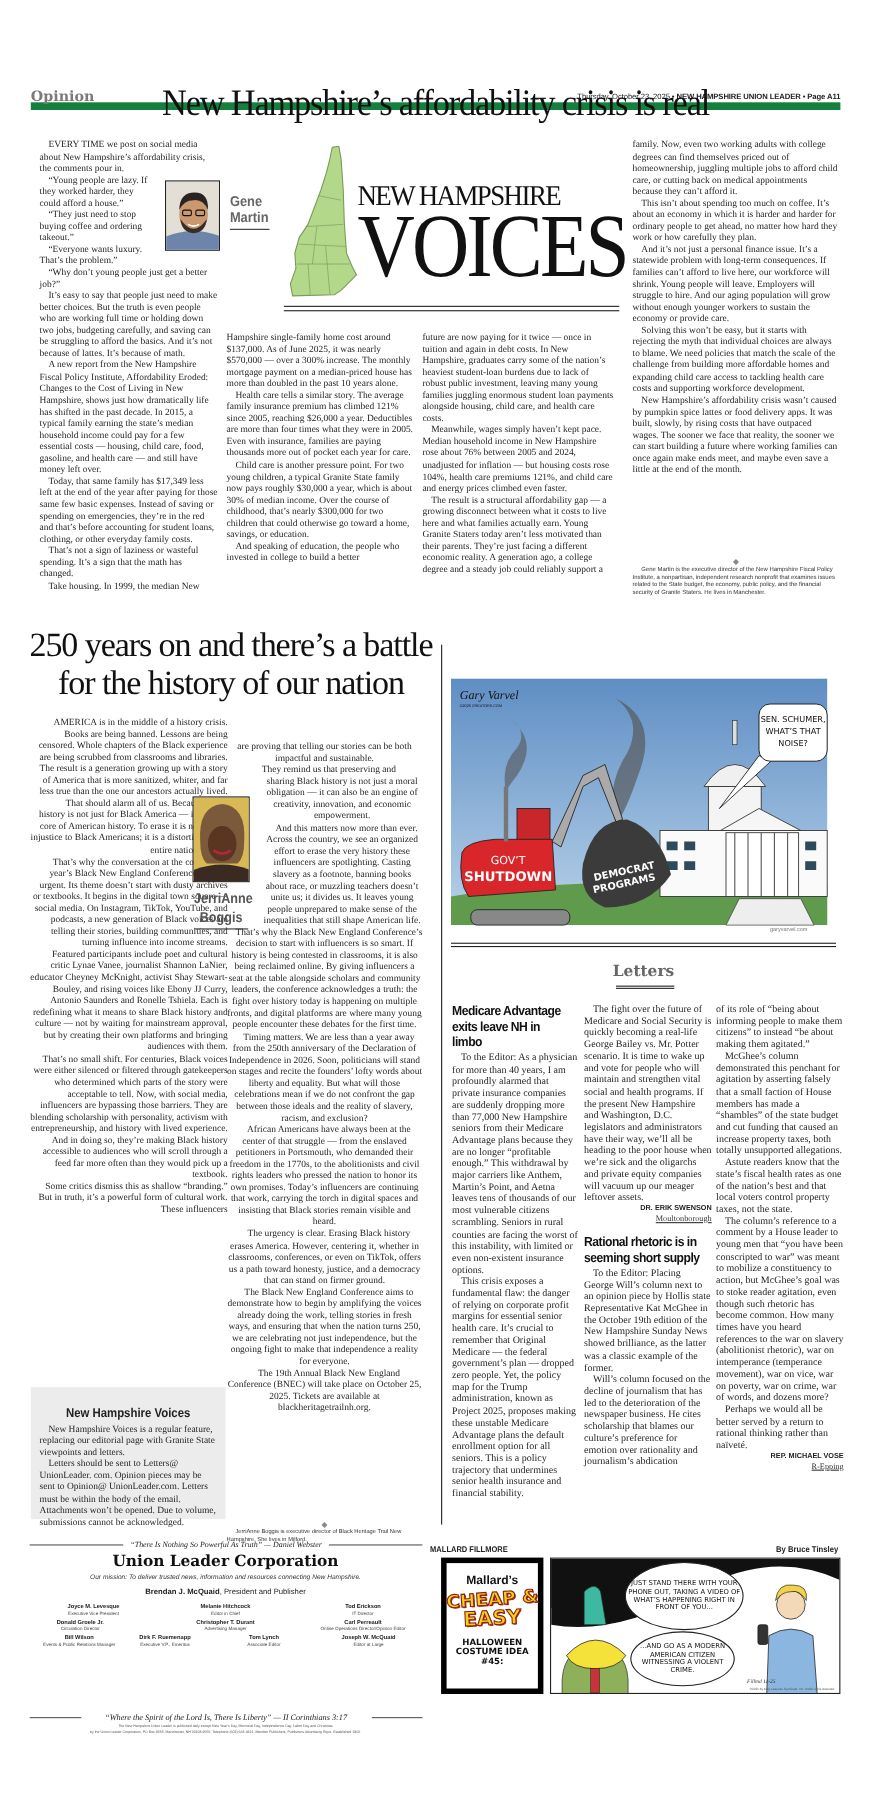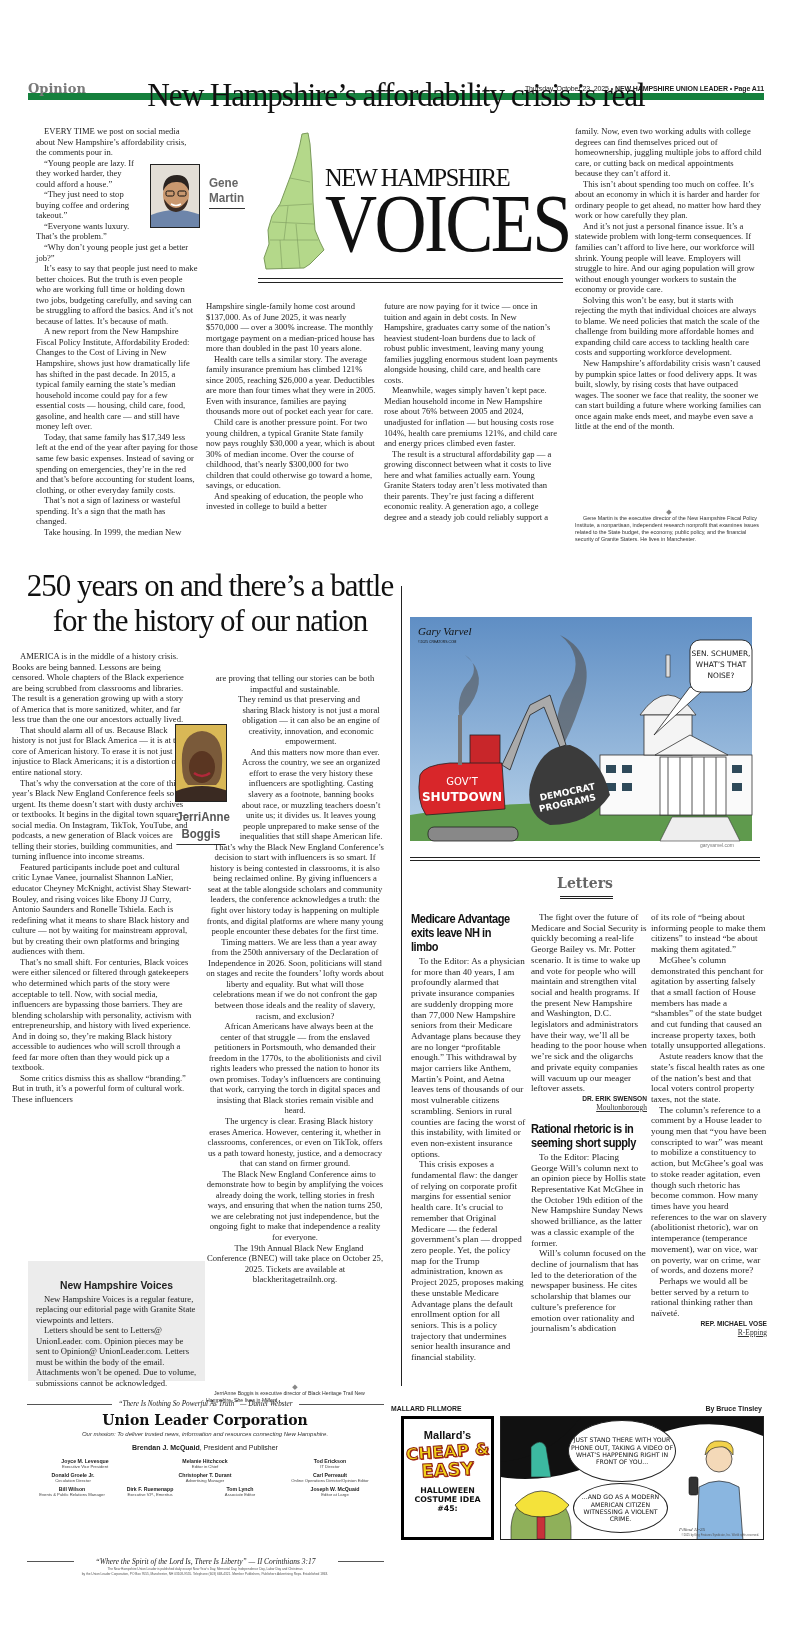--- a/index.html
+++ b/index.html
@@ -30,21 +30,21 @@
 
   #gm-col2 { left: 206px; top: 301px; width: 170px; }
   #gm-col3 { left: 384px; top: 301px; width: 174px; }
   #gm-col4 { left: 575px; top: 126px; width: 188px; }
   #gm-bio { left: 575px; top: 508px; width: 188px; font-family: "Liberation Sans", sans-serif; font-size: 5.4px; line-height: 7px; color: #333; }
   #gm-bio .dingbat, #jb-bio .dingbat { text-align: center; color: #888; font-size: 7px; line-height: 7px; }
   #gm-bio p { text-indent: 8px; }
 
   
   #headline2 { left: 20px; top: 568px; width: 380px; text-align: center; font-family: "Liberation Serif", serif; font-size: 31px; line-height: 35px; letter-spacing: -1px; color: #111; }
-  #jb-col1 { left: 12px; top: 651px; width: 180px; }
+  #jb-col1 { left: 27px; top: 651px; width: 180px; text-align: right; }
   #jb-col2 { left: 206px; top: 673px; width: 178px; text-align: center; }
   #jb-col2 .indent-zone { padding-left: 32px; }
   #jb-photo { left: 175px; top: 724px; width: 52px; height: 78px; border: 1px solid #222; background: radial-gradient(ellipse at 50% 55%, #5a3a26 0%, #6b4a30 25%, #c9a04a 55%, #e6c86a 80%, #d2b050 100%); overflow: hidden; }
   #jb-name { left: 173px; top: 808px; width: 56px; text-align: center; font-family: "Liberation Sans", sans-serif; font-weight: bold; font-size: 13px; line-height: 17px; color: #555; border-bottom: 1px solid #333; padding-bottom: 2px; transform: scaleX(0.88); }
   #jb-bio { left: 206px; top: 1383px; width: 178px; font-family: "Liberation Sans", sans-serif; font-size: 5.2px; line-height: 7px; color: #333; }
 
   
   #nhv-box { left: 28px; top: 1261px; width: 177px; height: 120px; background: #ececec; padding: 19px 8px; }
   #nhv-title { text-align: center; font-family: "Liberation Sans", sans-serif; font-weight: bold; font-size: 11.5px; color: #222; margin-bottom: 3px; transform: scaleX(0.9); }
 
@@ -77,21 +77,21 @@
   #ul-publisher b { font-weight: bold; }
   .staff { position: absolute; text-align: center; font-family: "Liberation Sans", sans-serif; }
   .staff .n { font-weight: bold; font-size: 5.2px; line-height: 6px; color: #222; }
   .staff .t { font-size: 4.2px; line-height: 5px; color: #444; }
   #motto2 { left: 27px; top: 1557px; width: 357px; display: flex; align-items: center; gap: 22px; font-family: "Liberation Serif", serif; font-style: italic; font-size: 7.5px; color: #222; }
   #ul-fine { left: 40px; top: 1567px; width: 330px; text-align: center; font-family: "Liberation Sans", sans-serif; font-size: 3.2px; line-height: 5px; color: #555; }
 
   
   #comic-title { left: 391px; top: 1404px; font-family: "Liberation Sans", sans-serif; font-weight: bold; font-size: 7.6px; color: #222; transform: scaleX(0.9); transform-origin: left; }
   #comic-byline { left: 640px; top: 1404px; width: 122px; text-align: right; font-family: "Liberation Sans", sans-serif; font-weight: bold; font-size: 7.6px; color: #222; transform: scaleX(0.92); transform-origin: right; }
-  #comic-panel1 { left: 401px; top: 1416px; width: 93px; height: 124px; border: 3px solid #000000; background: #fff; text-align: center; font-family: "Liberation Sans", sans-serif; }
+  #comic-panel1 { left: 401px; top: 1416px; width: 93px; height: 124px; border: 5px solid #000000; background: #fff; text-align: center; font-family: "Liberation Sans", sans-serif; }
   #comic-panel1 .mallards { font-weight: bold; font-size: 11px; margin-top: 10px; color: #111; }
   #comic-panel1 .cheap { font-family: "DejaVu Sans", sans-serif; font-weight: bold; font-size: 16px; line-height: 17px; color: #f2d21a; -webkit-text-stroke: 1px #8a1e12; text-shadow: 1px 1px 0 #b5291a; margin-top: 2px; transform: rotate(-4deg) scaleX(1.05); }
   #comic-panel1 .easy { font-family: "DejaVu Sans", sans-serif; font-weight: bold; font-size: 18px; line-height: 19px; color: #f2d21a; -webkit-text-stroke: 1px #8a1e12; text-shadow: 1px 1px 0 #b5291a; transform: rotate(-3deg); }
   #comic-panel1 .idea { font-family: "DejaVu Sans", sans-serif; font-weight: bold; font-size: 7.8px; line-height: 9px; color: #111; margin-top: 7px; }
   #comic-panel2 { left: 500px; top: 1416px; width: 264px; height: 124px; border: 1px solid #222; background: #fff; overflow: hidden; }
   .bubble { position: absolute; background: #fff; border: 1px solid #222; border-radius: 50%; text-align: center; font-family: "DejaVu Sans", sans-serif; font-size: 6.2px; line-height: 7.4px; color: #111; display: flex; align-items: center; justify-content: center; }
   #comic-copyright { position: absolute; right: 4px; bottom: 2px; font-family: "Liberation Sans", sans-serif; font-size: 2.8px; color: #555; }
   #comic-signature { position: absolute; right: 58px; bottom: 7px; font-family: "Liberation Serif", serif; font-style: italic; font-size: 5px; color: #333; }
 </style>
 </head>

